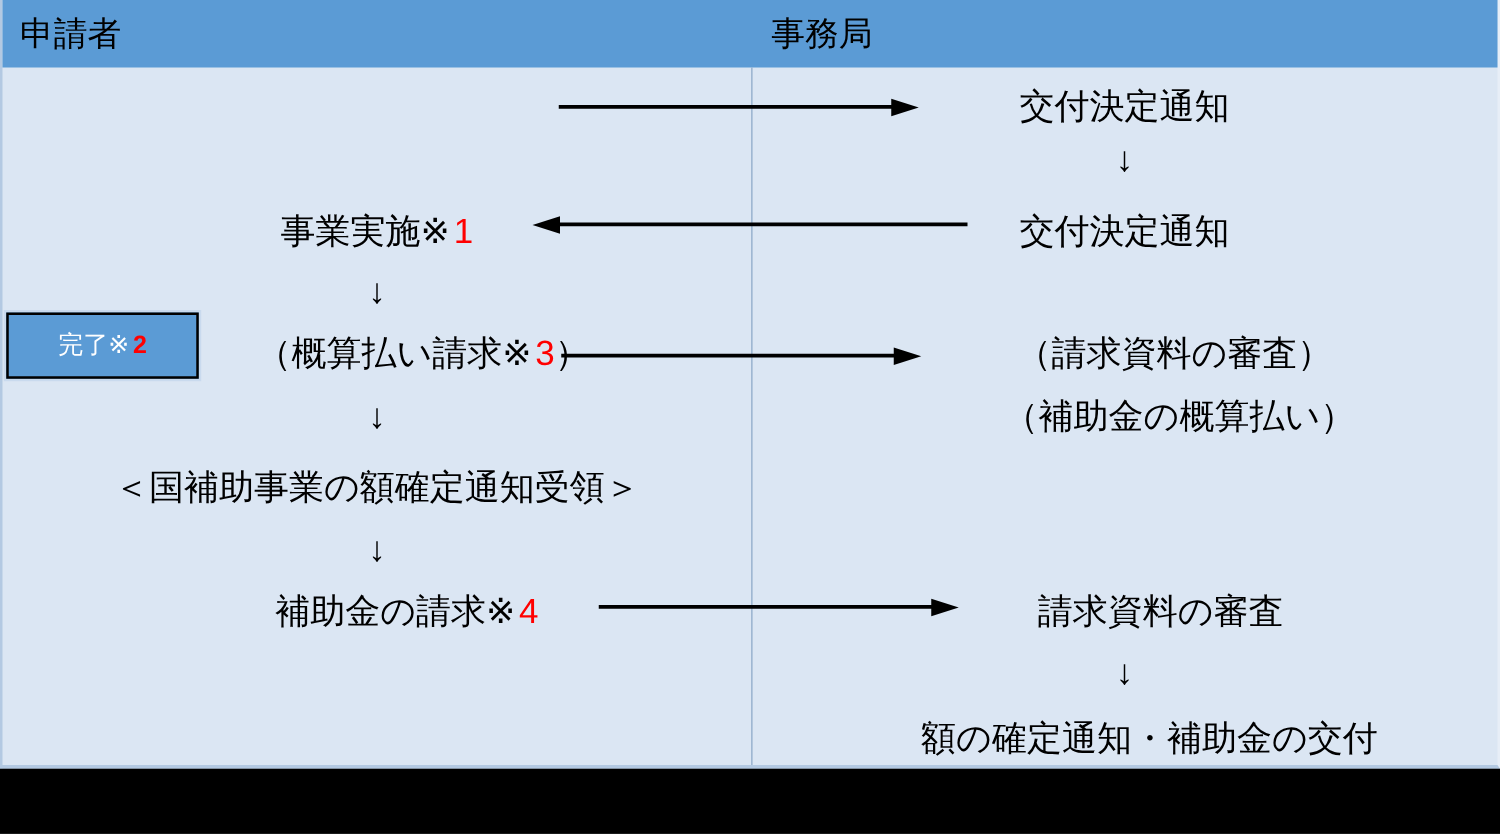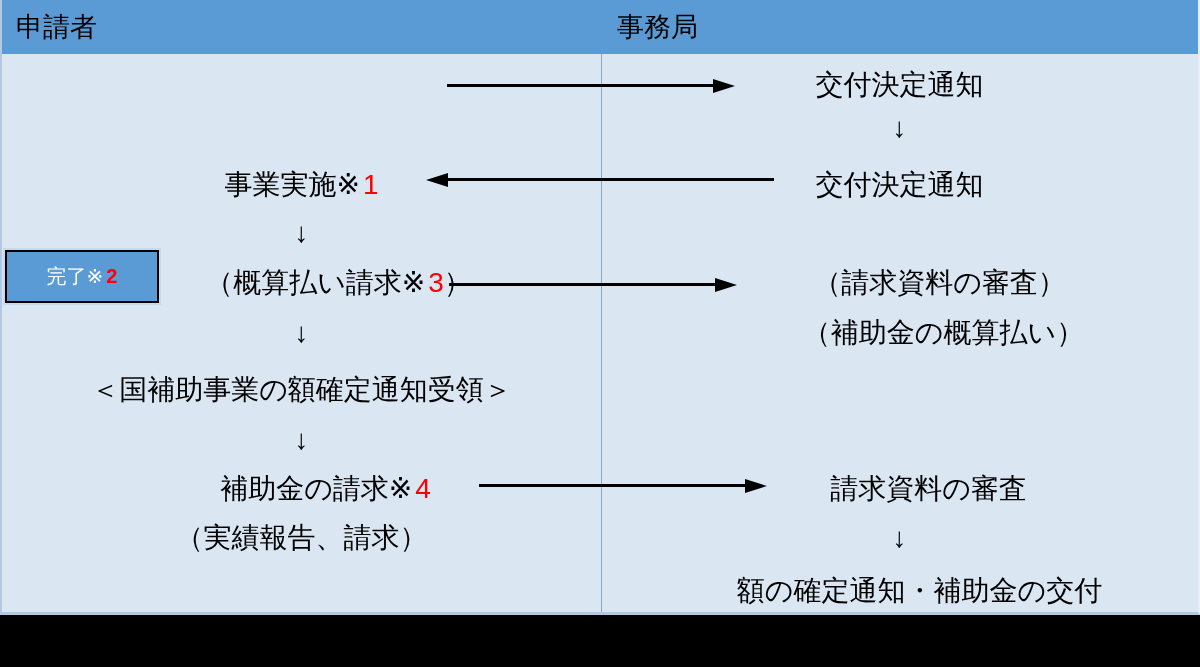--- a/index.html
+++ b/index.html
@@ -149,23 +149,20 @@
       <span>補助金の請求※</span><span class="red-num">4</span>
     </div>
     <div class="harrow to-right" style="left:477px;top:479px;width:288px;">
       <div class="shaft"></div>
       <div class="head"></div>
     </div>
     <div class="cell cell-r" style="top:469px;padding-left:29px;">
       <span>請求資料の審査</span>
     </div>
 
-    <div class="cell cell-l" style="top:518px;">
-      <span>（実績報告、請求）</span>
-    </div>
     <div class="cell cell-r downarrow" style="top:518px;">
       <span>↓</span>
     </div>
 
     <div class="cell cell-r" style="top:571px;padding-left:20px;">
       <span>額の確定通知・補助金の交付</span>
     </div>
 
   </div>
 

